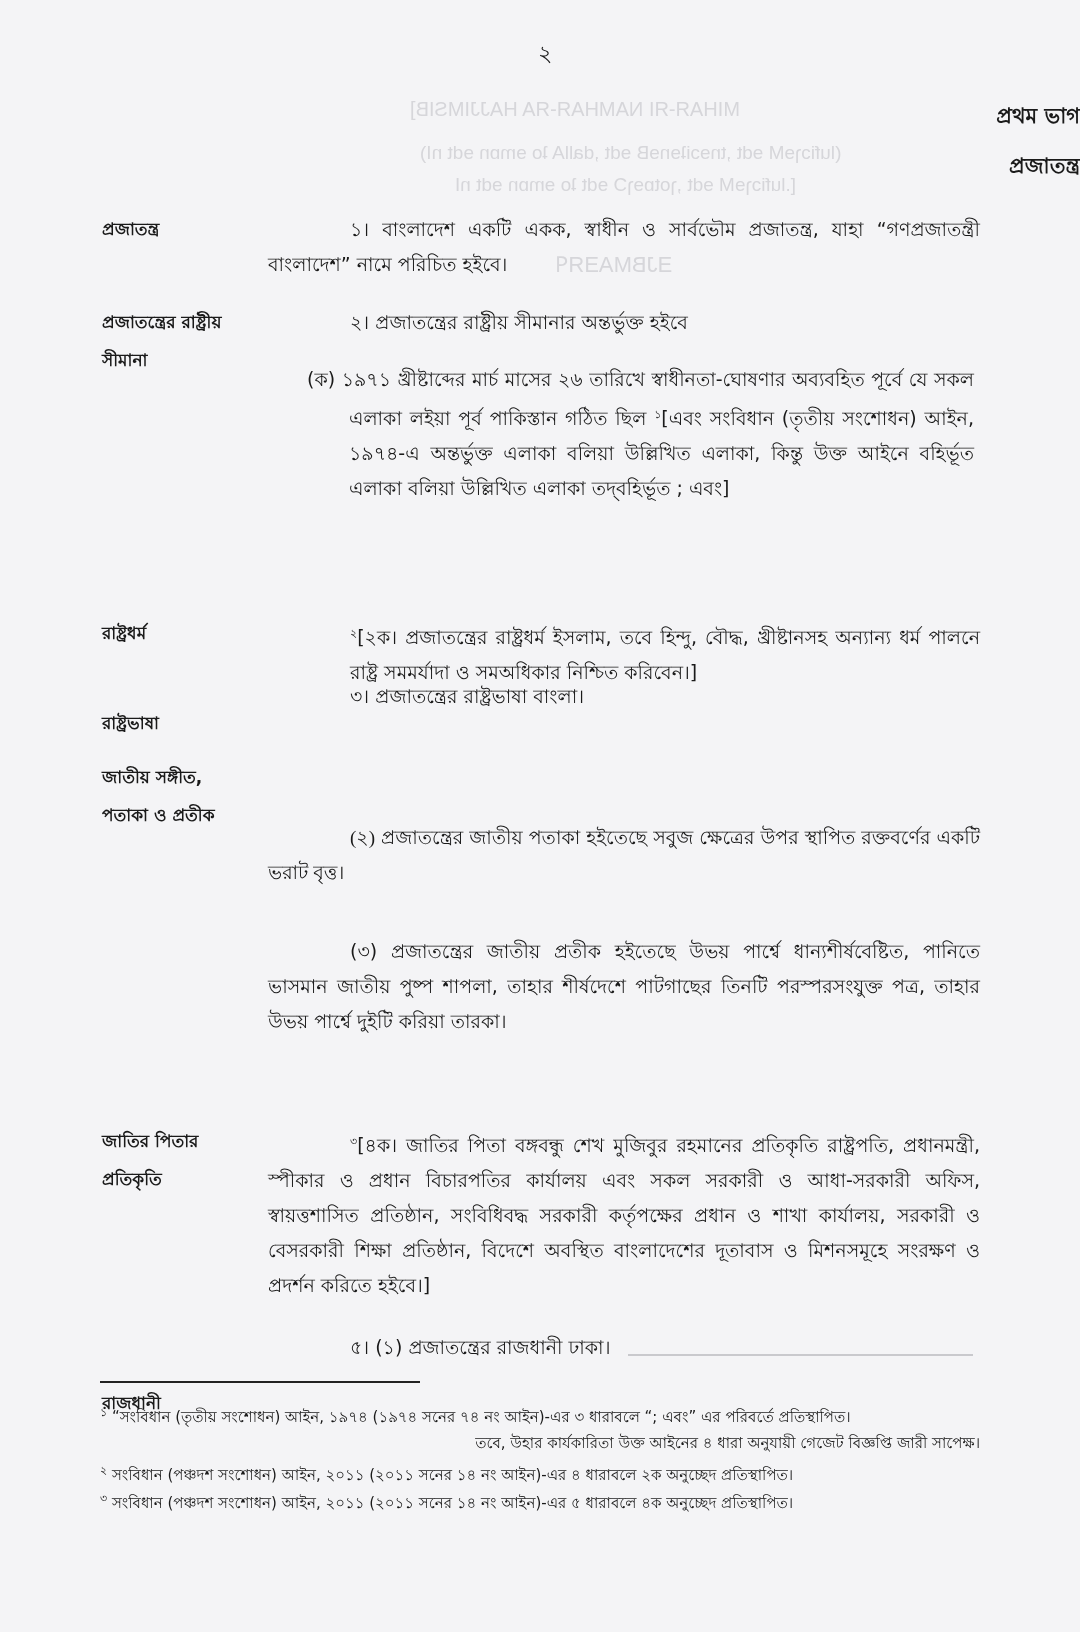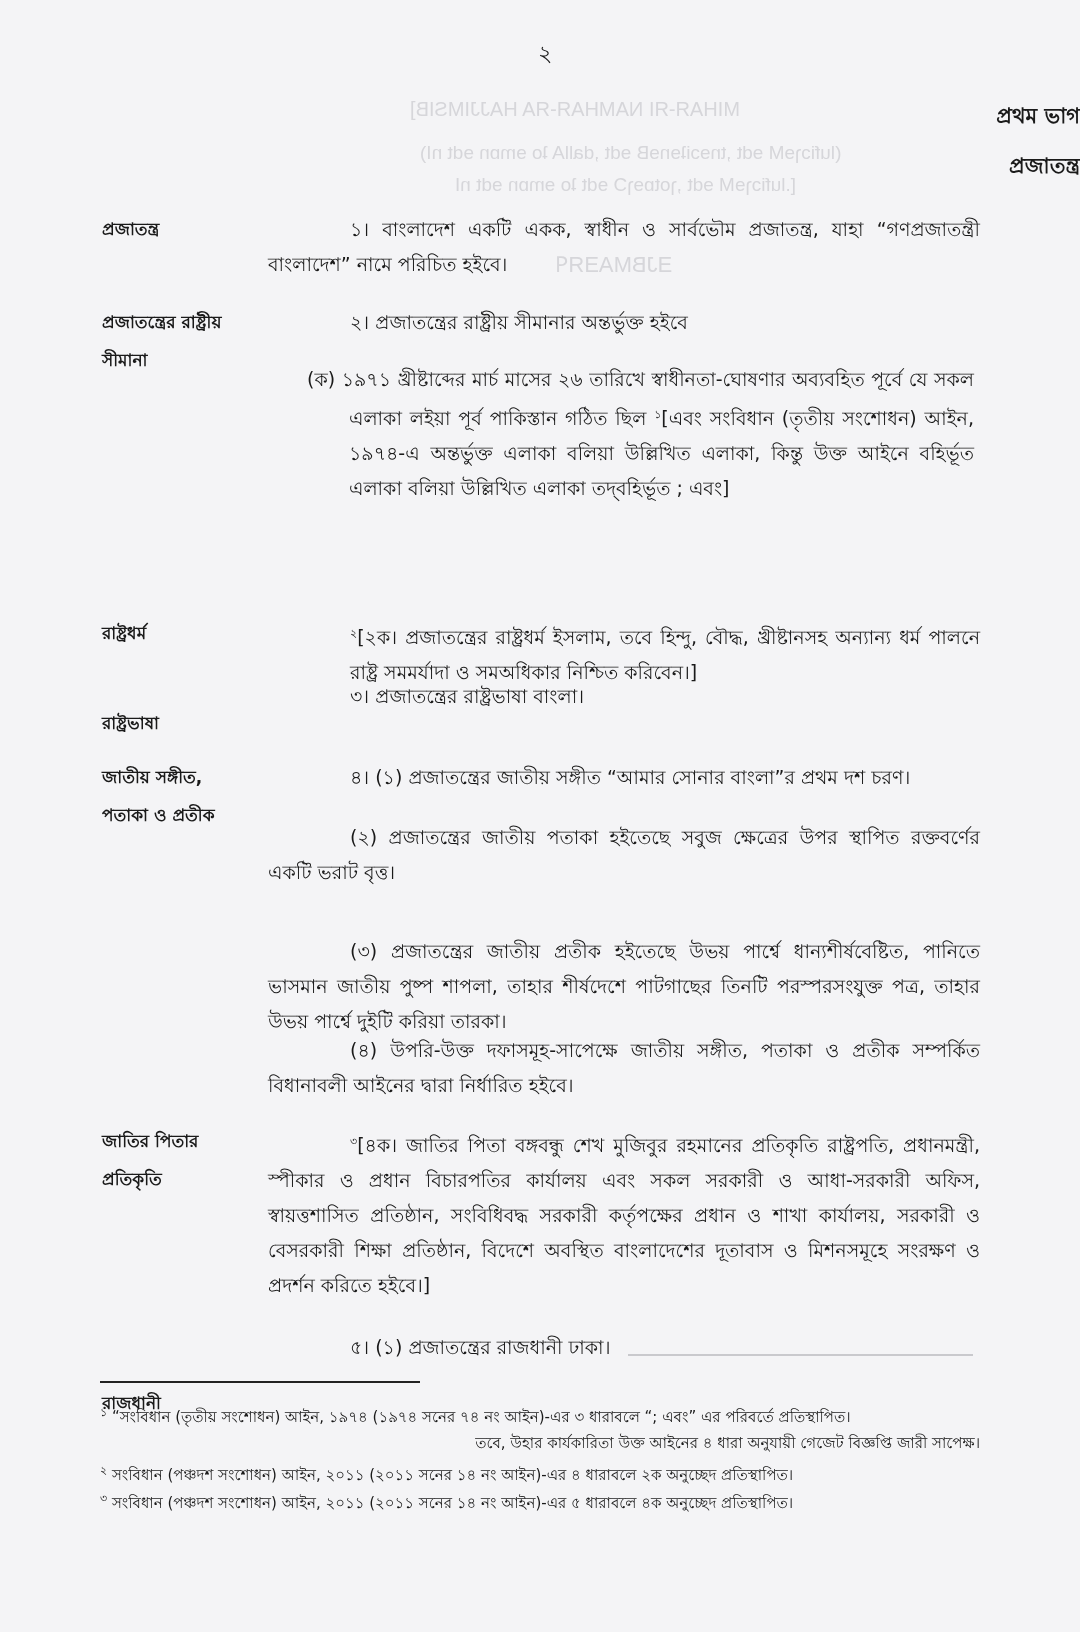--- a/index.html
+++ b/index.html
@@ -71,36 +71,27 @@
   <div class="margin" style="top:704px;">রাষ্ট্রভাষা</div>
   <div class="body indent1" style="top:679px;">
     <span>৩।</span>
     <span>প্রজাতন্ত্রের রাষ্ট্রভাষা বাংলা।</span>
   </div>
 
   <div class="margin" style="top:758px;">
     <div>জাতীয় সঙ্গীত,</div>
     <div>পতাকা ও প্রতীক</div>
   </div>
-  <div class="body indent1" style="top:760px;">
-    <span>৪।</span>
-    <span>(১)</span>
-    <span>প্রজাতন্ত্রের জাতীয় সঙ্গীত “আমার সোনার বাংলা”র প্রথম দশ চরণ।</span>
-  </div>
-  <div class="body" style="top:820px; text-indent:82px;">
+  <div class="body" style="top:820px; text-indent:82px;font-family:Liberation Serif, serif;">
     <span>(২)</span>
     <span>প্রজাতন্ত্রের জাতীয় পতাকা হইতেছে সবুজ ক্ষেত্রের উপর স্থাপিত রক্তবর্ণের একটি ভরাট বৃত্ত।</span>
   </div>
   <div class="body" style="top:910px; text-indent:82px;margin-top:24px;">
     <span>(৩)</span>
     <span>প্রজাতন্ত্রের জাতীয় প্রতীক হইতেছে উভয় পার্শ্বে ধান্যশীর্ষবেষ্টিত, পানিতে ভাসমান জাতীয় পুষ্প শাপলা, তাহার শীর্ষদেশে পাটগাছের তিনটি পরস্পরসংযুক্ত পত্র, তাহার উভয় পার্শ্বে দুইটি করিয়া তারকা।</span>
-  </div>
-  <div class="body" style="top:1033px; text-indent:82px;">
-    <span>(৪)</span>
-    <span>উপরি-উক্ত দফাসমূহ-সাপেক্ষে জাতীয় সঙ্গীত, পতাকা ও প্রতীক সম্পর্কিত বিধানাবলী আইনের দ্বারা নির্ধারিত হইবে।</span>
   </div>
 
   <div class="margin" style="top:1122px;">
     <div>জাতির পিতার</div>
     <div>প্রতিকৃতি</div>
   </div>
   <div class="body indent1" style="top:1124px;">
     <sup>৩</sup><span>[৪ক।</span>
     <span>জাতির পিতা বঙ্গবন্ধু শেখ মুজিবুর রহমানের প্রতিকৃতি রাষ্ট্রপতি, প্রধানমন্ত্রী, স্পীকার ও প্রধান বিচারপতির কার্যালয় এবং সকল সরকারী ও আধা-সরকারী অফিস, স্বায়ত্তশাসিত প্রতিষ্ঠান, সংবিধিবদ্ধ সরকারী কর্তৃপক্ষের প্রধান ও শাখা কার্যালয়, সরকারী ও বেসরকারী শিক্ষা প্রতিষ্ঠান, বিদেশে অবস্থিত বাংলাদেশের দূতাবাস ও মিশনসমূহে সংরক্ষণ ও প্রদর্শন করিতে হইবে।]</span>
   </div>

